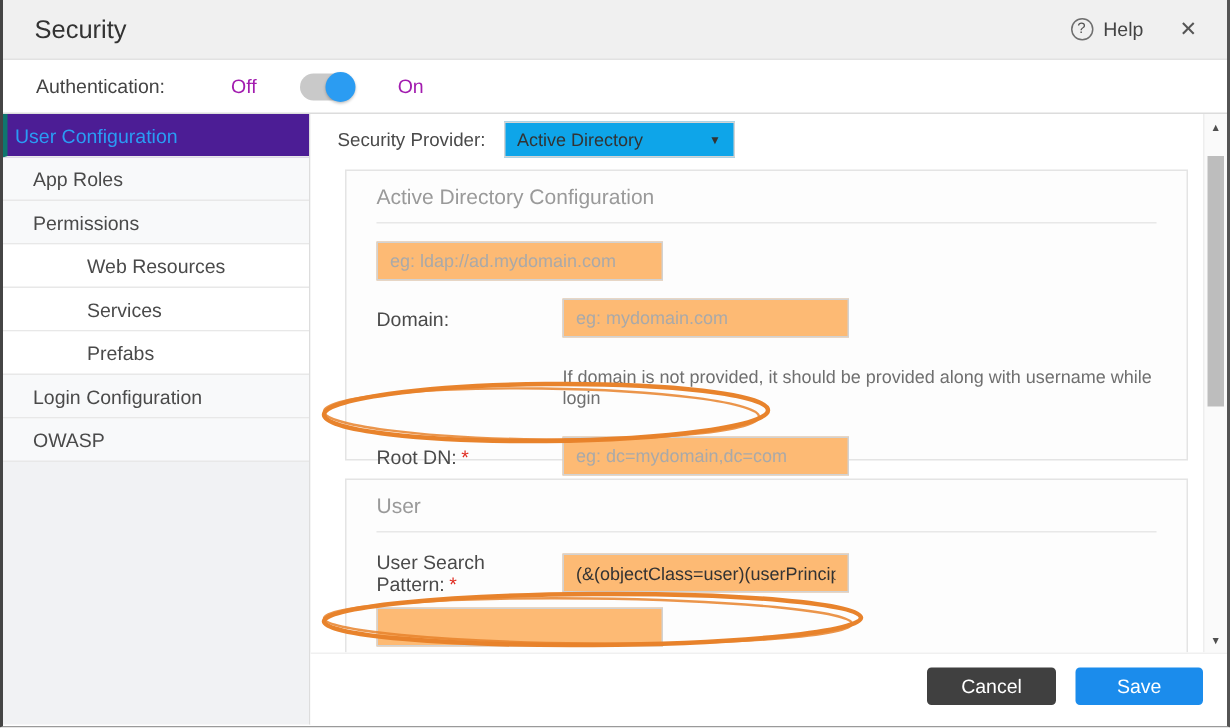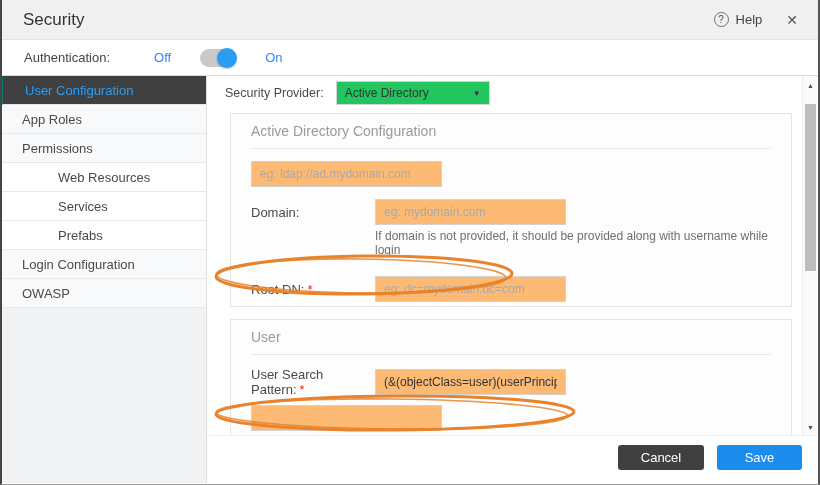--- a/index.html
+++ b/index.html
@@ -11,57 +11,57 @@
   .titlebar { height:40px; background:#f0f0f0; border-bottom:1px solid #e2e2e2; display:flex; align-items:center; padding:0 20px 0 21px; }
   .title { font-size:17px; color:#333; }
   .titlebar-right { margin-left:auto; display:flex; align-items:center; }
   .help-circle { width:15px; height:15px; border:1px solid #6f6f6f; border-radius:50%; color:#555; font-size:10px; line-height:13px; text-align:center; margin-right:7px; }
   .help-text { font-size:13px; color:#444; }
   .close-x { margin-left:24px; font-size:14px; color:#555; cursor:pointer; }
 
   
   .authbar { height:36px; border-bottom:1px solid #dcdcdc; display:flex; align-items:center; padding-left:22px; background:#fff;gap:20px; }
   .auth-label { font-size:13px; color:#444; }
-  .onoff { font-size:13px; color:#3b82f6; }
+  .onoff { font-size:13px; color:#a21caf; }
   .off-label { margin-left:24px; }
   .on-label { margin-left:9px; }
   .toggle { position:relative; width:36px; height:18px; margin-left:9px; cursor:pointer; }
   .toggle-track { position:absolute; inset:0; background:#c9c9c9; border-radius:9px; }
   .toggle-knob { position:absolute; top:-1px; right:-1px; width:20px; height:20px; border-radius:50%; background:#2b9cf2; box-shadow:0 1px 2px rgba(0,0,0,.25); }
 
   
   .main { display:flex; height:407px; }
   .sidebar { width:205px; background:#f1f2f4; border-right:1px solid #ddd; }
   .side-item { height:29px; line-height:29px; font-size:13px; color:#4a4a4a; padding-left:20px; border-bottom:1px solid #e8e8e8; background:#f8f9fa; cursor:pointer; white-space:nowrap; }
   .side-item.sub { padding-left:56px; background:#fff; }
-  .side-item.active { background:#404040; border-left:1px solid #0f766e; padding-left:22px; color:#2a9cf4; }
+  .side-item.active { background:#4c1d95; border-left:3px solid #0f766e; padding-left:5px; color:#2a9cf4; }
 
   .content { flex:1; position:relative; background:#fff; }
   .scroll-viewport { position:absolute; left:0; top:0; right:16px; height:359px; overflow:hidden; }
 
   .provider-row { display:flex; align-items:center; padding-left:18px; margin-top:5px; }
   .provider-label { font-size:12.5px; color:#4a4a4a; }
-  .dropdown { margin-left:12px; width:154px; height:24px; border:1px solid #d4d4d4; background:#22c55e; display:flex; align-items:center; justify-content:space-between; padding:0 8px; cursor:pointer; }
+  .dropdown { margin-left:12px; width:154px; height:24px; border:1px solid #d4d4d4; background:#0ea5e9; display:flex; align-items:center; justify-content:space-between; padding:0 8px; cursor:pointer; }
   .dropdown-value { font-size:12px; color:#333; }
   .dropdown-caret { font-size:8px; color:#333; }
 
   .card { margin:8px 0 0 23px; width:562px; border:1px solid #e4e4e4; background:#fdfdfd; padding:8px 20px 20px 20px; }
   .card.user-card { margin-top:12px; height:200px; }
   .card.ad-card { height:194px; }
   .section-title { font-size:14px; font-weight:normal; color:#9a9a9a; line-height:18px; }
   .section-hr { border:none; border-top:1px solid #e8e8e8; margin-top:8px; }
 
   .field-row { display:flex; align-items:center; margin-top:12px; }
   .field-row.root-dn-row { margin-top:19px; }
   .field-row.test-username-row { margin-top:8px; }
   .field-label { width:124px; font-size:13px; color:#4a4a4a; flex-shrink:0; }
   .req { color:#e02b20; margin-left:3px; }
   .text-input { width:191px; height:26px; border:1px solid #d2d2d2; background:#fdba74; padding:0 8px; font-size:12px; color:#333; font-family:"Liberation Sans","DejaVu Sans",sans-serif; }
   .text-input::placeholder { color:#a9a9a9; opacity:1; }
-  .field-help { margin-left:124px; margin-top:4px; font-size:12px; color:#6f6f6f; line-height:14px; }
+  .field-help { margin-left:124px; margin-top:19px; font-size:12px; color:#6f6f6f; line-height:14px; }
 
   
   .scrollbar { position:absolute; right:0; top:0; width:16px; height:359px; background:#fafafa; border-left:1px solid #eee; }
   .sb-arrow { position:absolute; left:0; width:100%; text-align:center; font-size:7px; color:#4f4f4f; cursor:pointer; }
   .sb-up { top:6px; }
   .sb-down { bottom:4px; }
   .sb-thumb { position:absolute; left:2px; right:2px; top:28px; height:167px; background:#bdbdbd; cursor:pointer; }
 
   
   .footer { position:absolute; left:0; right:0; bottom:0; height:48px; background:#fff; border-top:1px solid #f0f0f0; }

